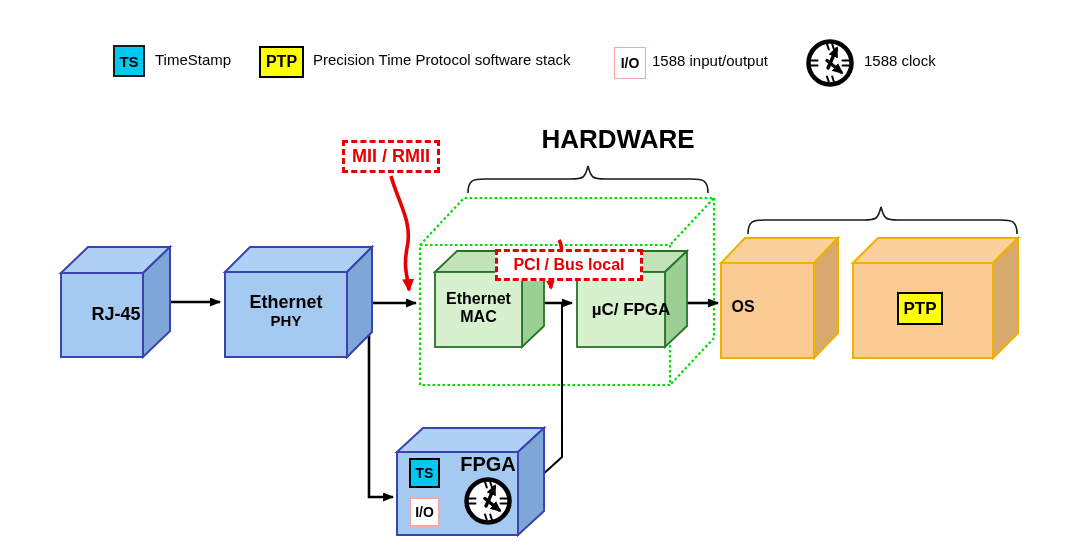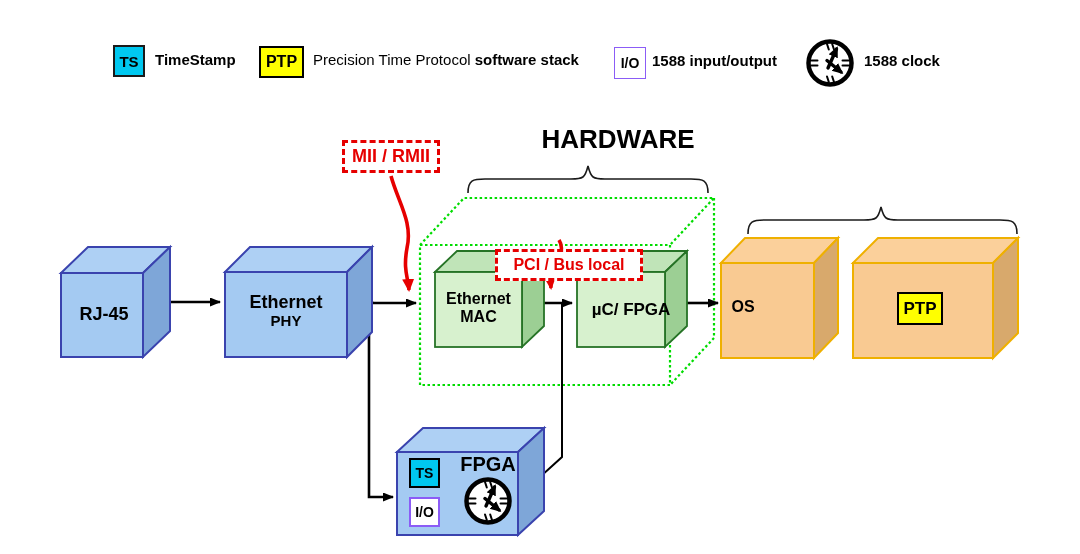--- a/index.html
+++ b/index.html
@@ -8,23 +8,23 @@
     font-family:"Liberation Sans",sans-serif;overflow:hidden;
   }
   .layer{position:absolute;left:0;top:0;width:1080px;height:554px;}
   .lbl{position:absolute;font-weight:bold;color:#000;text-align:center;white-space:nowrap;box-sizing:border-box;}
   .badge{
     position:absolute;display:flex;align-items:center;justify-content:center;
     font-weight:bold;color:#000;box-sizing:border-box;line-height:1;
   }
   .badge-ts{background:var(--ts-badge-bg);border:2px solid #1a1a1a;font-size:15px;}
   .badge-ptp{background:var(--ptp-badge-bg);border:2px solid #000;font-size:16px;}
-  .badge-io{background:#fff;border:2px solid #8b5cf6;font-size:14px;}
+  .badge-io{background:#fff;border:2px solid #fca5a5;font-size:14px;}
   .legend-text{position:absolute;font-size:15px;color:#000;white-space:nowrap;}
-  .bold{font-weight:bold;}
+  .bold{font-weight:normal;}
   .section-title{position:absolute;font-weight:bold;color:#000;text-align:center;white-space:nowrap;}
   .bus-box{
     position:absolute;border:3px dashed var(--bus-label);color:var(--bus-label);
     font-weight:bold;text-align:center;display:flex;align-items:center;justify-content:center;
     box-sizing:border-box;background:#fff;white-space:nowrap;
   }
   
   .cube-blue .front{fill:var(--blue-fill);stroke:var(--blue-border);stroke-width:2;}
   .cube-blue .top{fill:var(--blue-top);stroke:var(--blue-border);stroke-width:2;}
   .cube-blue .side{fill:var(--blue-side);stroke:var(--blue-border);stroke-width:2;}
@@ -148,21 +148,21 @@
   <div class="badge badge-io" style="left:614px;top:47px;width:32px;height:32px;border-width:1.5px;">I/O</div>
   <div class="legend-text bold" style="left:652px;top:52px;">1588 input/output</div>
 
   <div class="legend-text bold" style="left:864px;top:52px;">1588 clock</div>
 
   <div class="section-title" style="left:488px;top:124px;width:260px;font-size:26px;">HARDWARE</div>
 
   <div class="bus-box" style="left:342px;top:140px;width:98px;height:33px;font-size:18px;">MII / RMII</div>
   <div class="bus-box" style="left:495px;top:205px;width:148px;height:32px;font-size:16px;margin-top:44px;">PCI / Bus local</div>
 
-  <div class="lbl" style="left:63px;top:304px;width:82px;font-size:18px;">RJ-45</div>
+  <div class="lbl" style="left:75px;top:304px;width:82px;font-size:18px;">RJ-45</div>
 
   <div class="lbl" style="left:225px;top:293px;width:122px;font-size:18px;line-height:1.1;">
     <div>Ethernet</div>
     <div style="font-size:15px;">PHY</div>
   </div>
 
   <div class="lbl" style="left:435px;top:290px;width:87px;font-size:16px;line-height:1.15;">
     <div>Ethernet</div>
     <div>MAC</div>
   </div>

